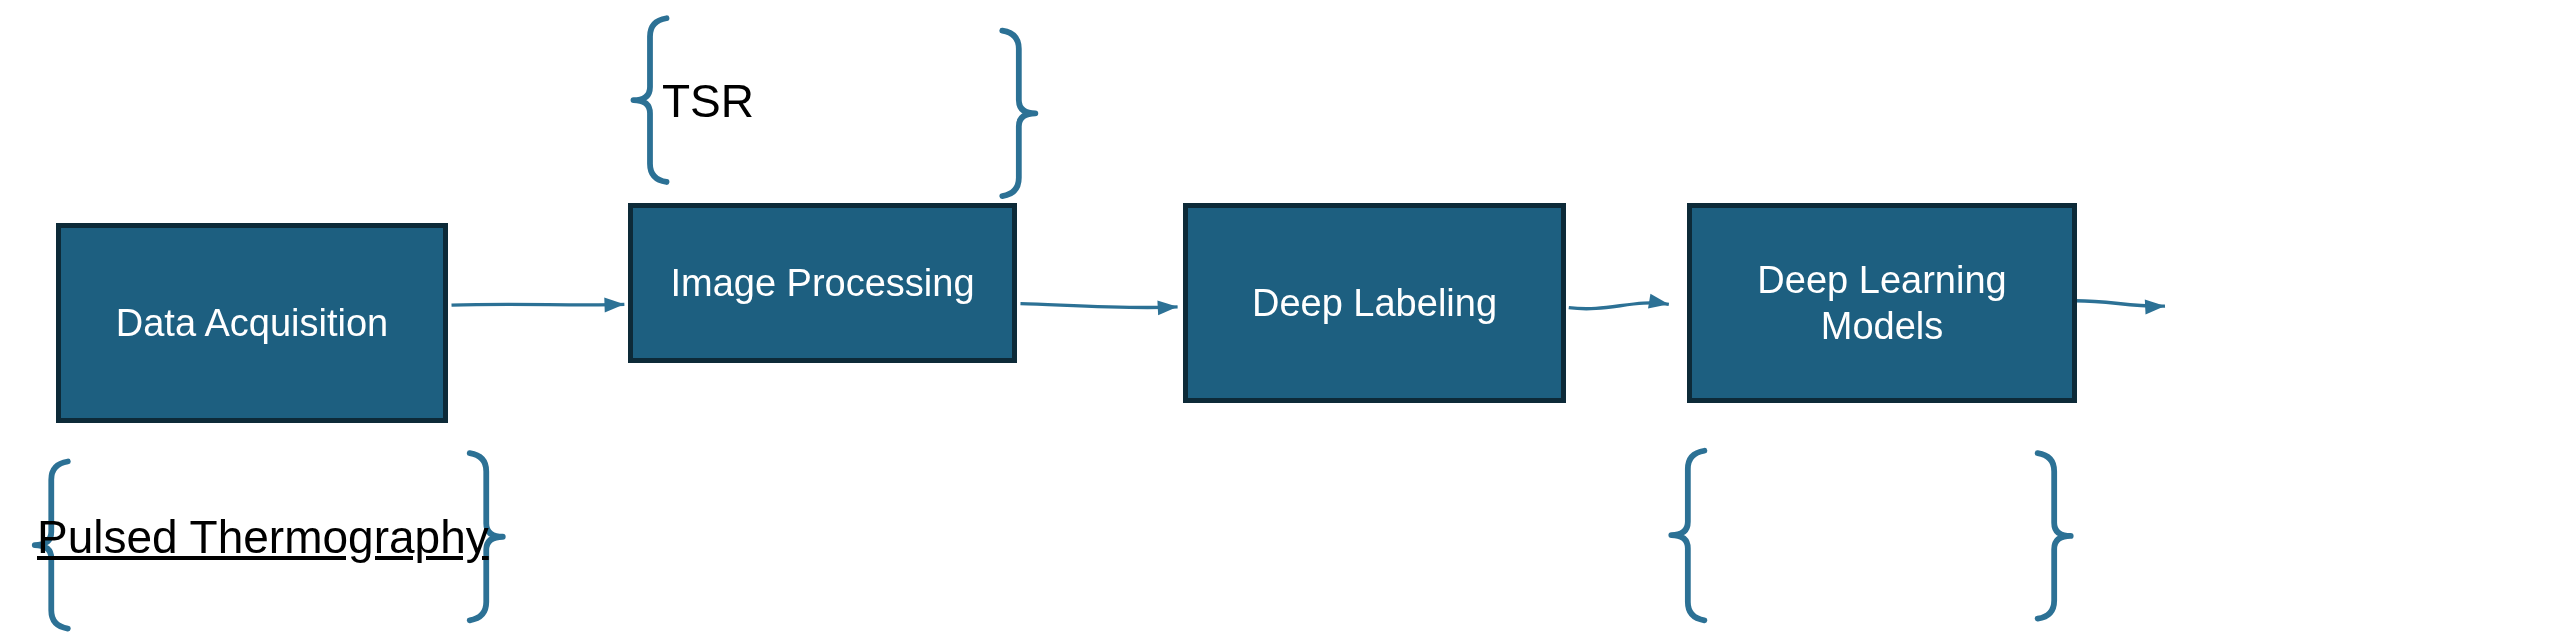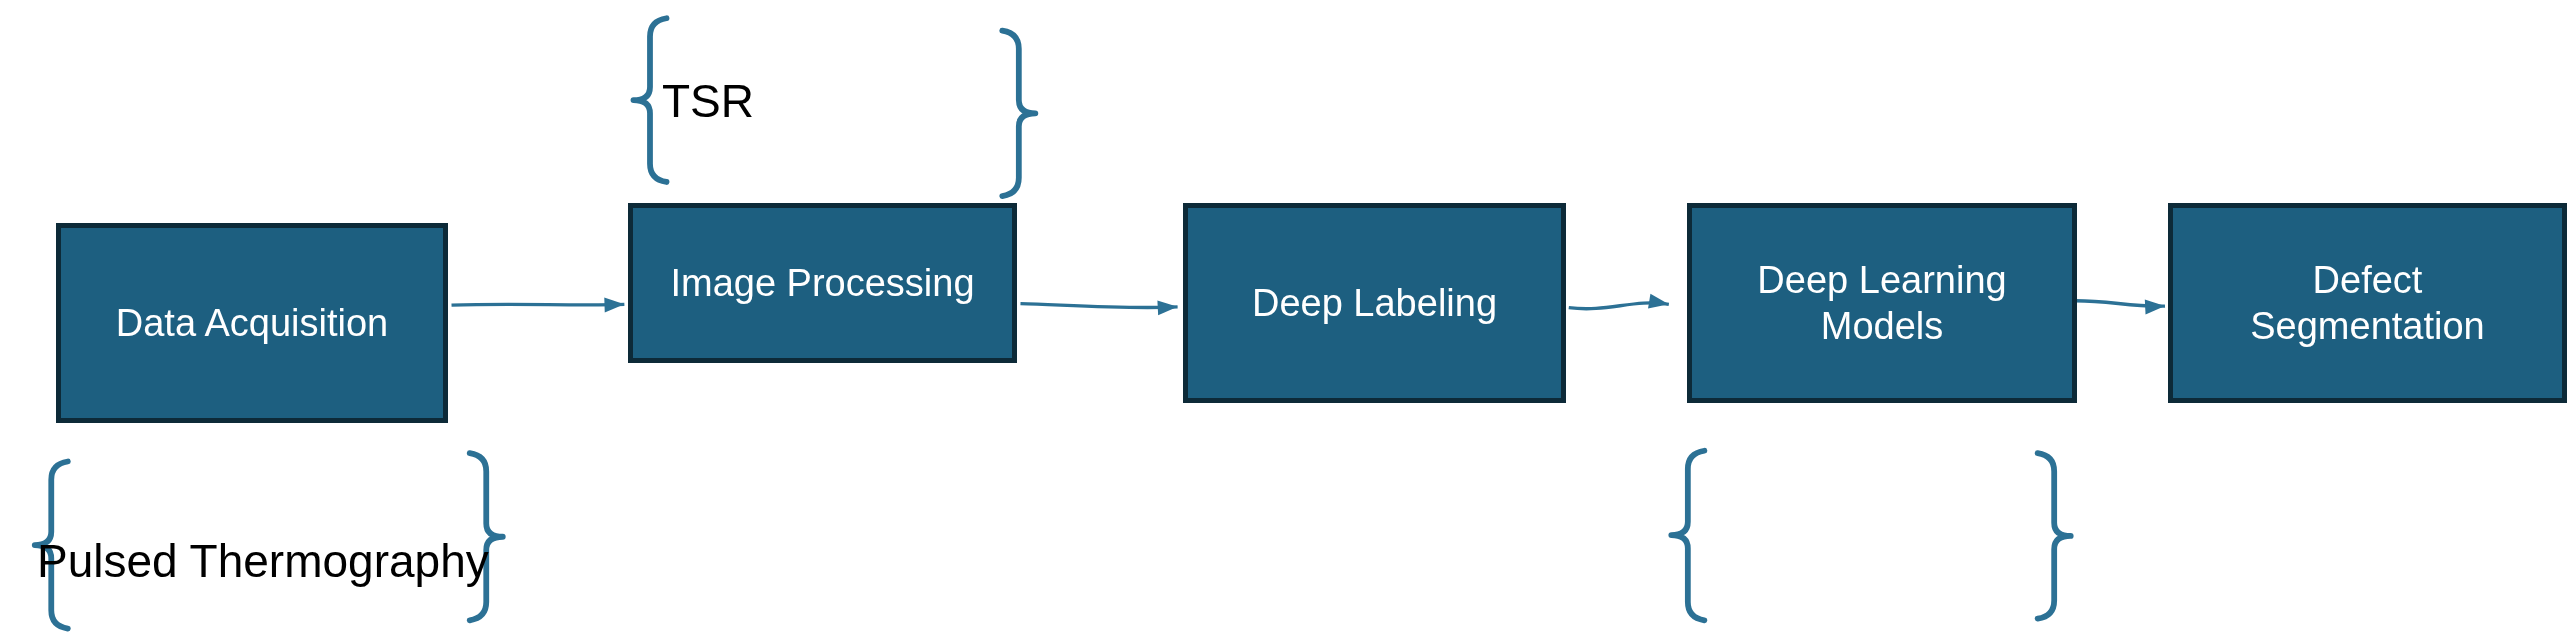--- a/index.html
+++ b/index.html
@@ -102,27 +102,24 @@
   </div>
 
   <div class="node" style="left:1183px; top:203px; width:383px; height:200px;">
     <span>Deep Labeling</span>
   </div>
 
   <div class="node" style="left:1672px; top:203px; width:390px; height:200px;margin-left:15px;">
     <span class="node-label-narrow-4">Deep Learning Models</span>
   </div>
 
-  <div class="node" style="left:2168px; top:203px; width:399px; height:200px;">
-    <span class="node-label-narrow-5">Defect Segmentation</span>
-  </div>
 
   <div class="annotation" style="left:662px; top:71px; width:339px; height:61px;">
     <span>TSR</span>
   </div>
 
-  <div class="annotation" style="left:37px; top:530px; width:459px; height:63px;">
+  <div class="annotation" style="left:37px; top:506px; width:459px; height:63px;text-decoration:underline;">
     <span>Pulsed Thermography</span>
   </div>
 
 
 </div>
 
 
 </body></html>

